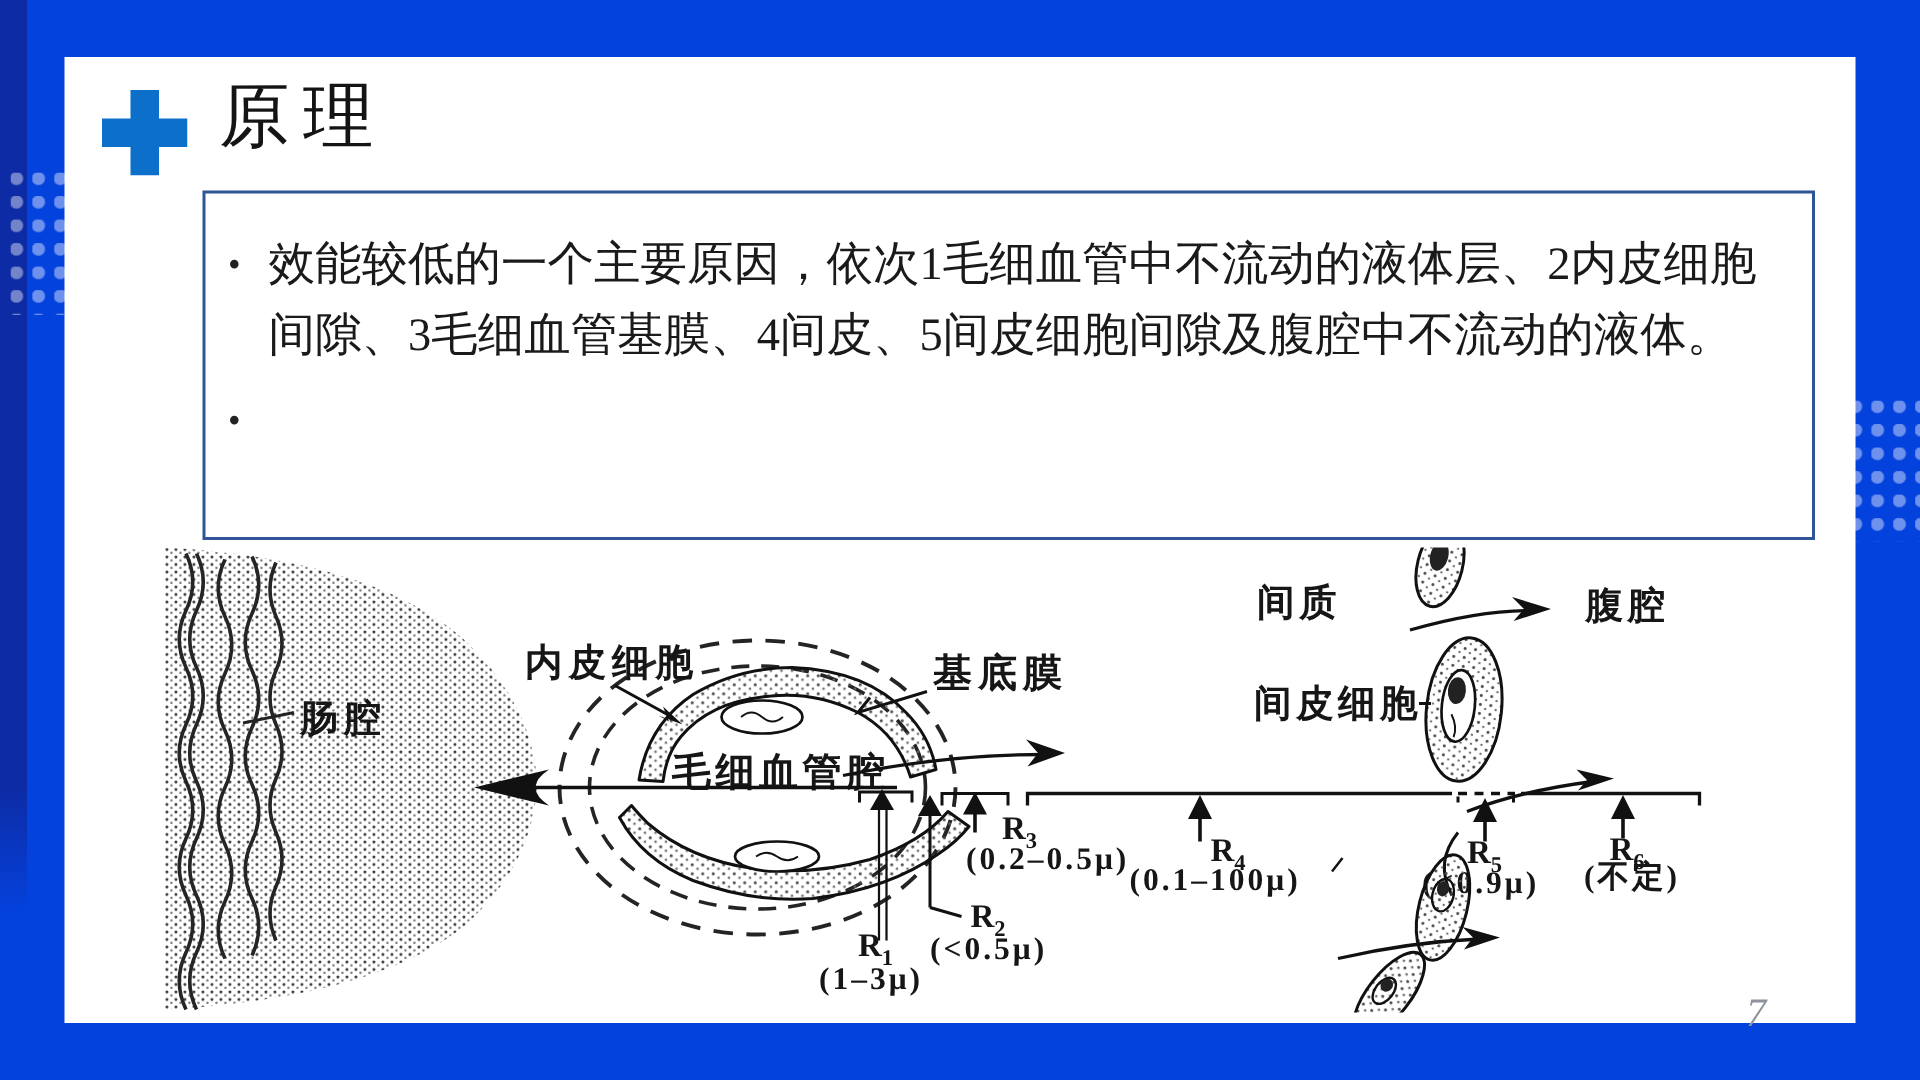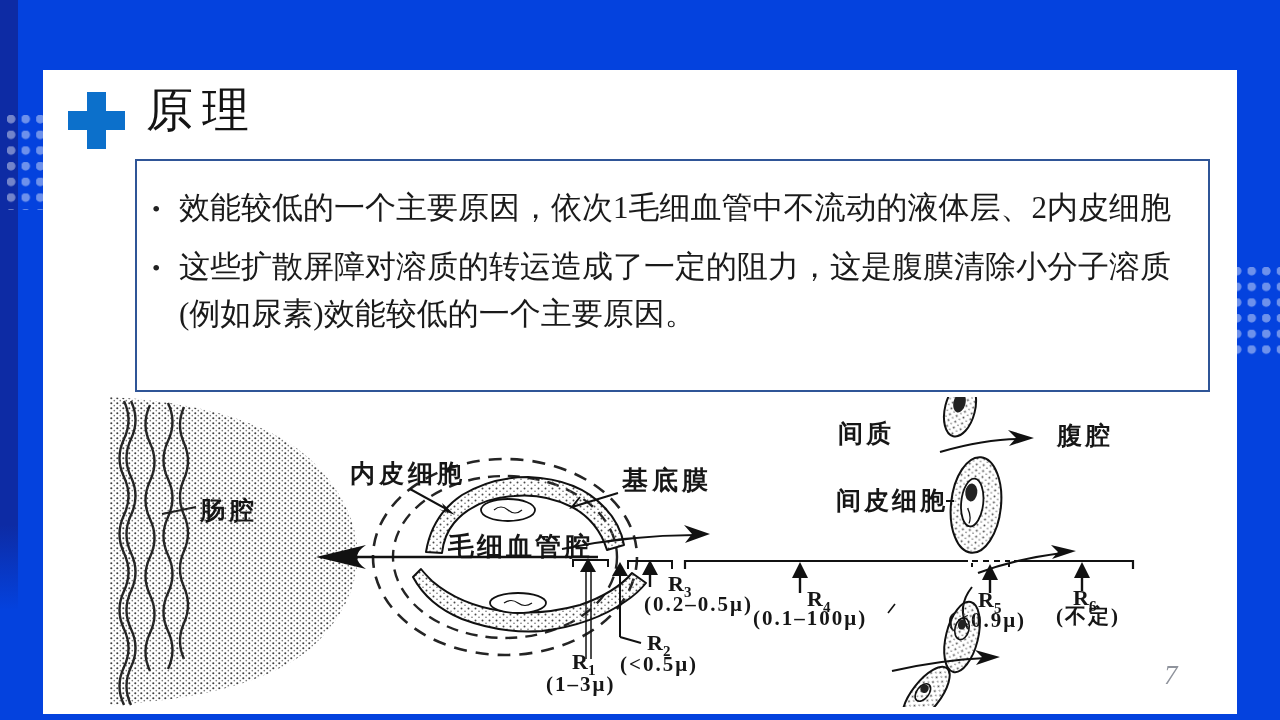--- a/index.html
+++ b/index.html
@@ -5,21 +5,21 @@
   html,body{margin:0;padding:0;background:#0442DE;}
   #stage{position:relative;width:1280px;height:720px;overflow:hidden;
          background:#0442DE;font-family:"Liberation Serif","DejaVu Serif",serif;}
   .stripe{position:absolute;left:0;top:0;width:18px;height:610px;z-index:0;
           background:linear-gradient(180deg,#0D2BA4 0%,#0D2BA4 86%,rgba(13,43,164,0) 100%);}
   .dots{position:absolute;z-index:0;
         background-image:radial-gradient(circle at 4px 4px,rgba(255,255,255,.42) 4px,rgba(255,255,255,0) 4.8px);
         background-size:14.6px 15.7px;}
   .dots-left{left:7px;top:115px;width:46px;height:95px;}
   .dots-right{left:1233px;top:267px;width:47px;height:94px;}
-  .slide{position:absolute;left:43px;top:38px;width:1194px;height:644px;background:#ffffff;z-index:1;margin-top:32px;}
+  .slide{position:absolute;left:43px;top:38px;width:1194px;height:644px;background:#ffffff;z-index:1;}
   .plus{position:absolute;left:25px;top:22px;width:57px;height:57px;}
   .title{position:absolute;left:103px;top:14px;font-size:47px;line-height:52px;color:#141414;
          letter-spacing:9px;font-weight:400;}
   .textbox{position:absolute;left:92px;top:89px;width:1075px;height:233px;box-sizing:border-box;
            border:2.5px solid #2F5597;background:#fff;padding:23px 14px 10px 15px;}
   .bullet{display:flex;font-size:31px;line-height:47px;color:#1a1a1a;margin:0 0 10px 0;}
   .bullet .mark{flex:none;width:27px;font-size:24px;padding-top:2px;color:#222;}
   .btext{display:block;}
   .diagram{position:absolute;left:67px;top:327px;width:1030px;height:310px;}
   .pagenum{position:absolute;left:1164px;top:660px;z-index:3;font-style:italic;
@@ -46,27 +46,27 @@
       </svg>
     </div>
 
     <div class="title">原理</div>
 
     <div class="textbox">
       <div class="bullet">
         <span class="mark">•</span>
         <span class="btext">
           <span>效能较低的一个主要原因，依次1毛细血管中不流动的液体层、2内皮细胞</span><br>
+          <span>间隙、3毛细血管基膜、4间皮、5间皮细胞间隙及腹腔中不流动的液体。</span>
         </span>
       </div>
       <div class="bullet">
         <span class="mark">•</span>
         <span class="btext">
-          <span>这些扩散屏障对溶质的转运造成了一定的阻力，这是腹膜清除小分子溶质</span><br>
-          <span>(例如尿素)效能较低的一个主要原因。</span>
+          <br>
         </span>
       </div>
     </div>
 
     <div class="diagram">
       <svg width="1030" height="310" viewBox="0 0 1030 310">
         <defs>
           <pattern id="stip" width="7" height="6" patternUnits="userSpaceOnUse">
             <circle cx="1.5" cy="1.5" r="1" fill="#4a4a4a"></circle>
             <circle cx="5" cy="4.2" r="0.8" fill="#6a6a6a"></circle>

